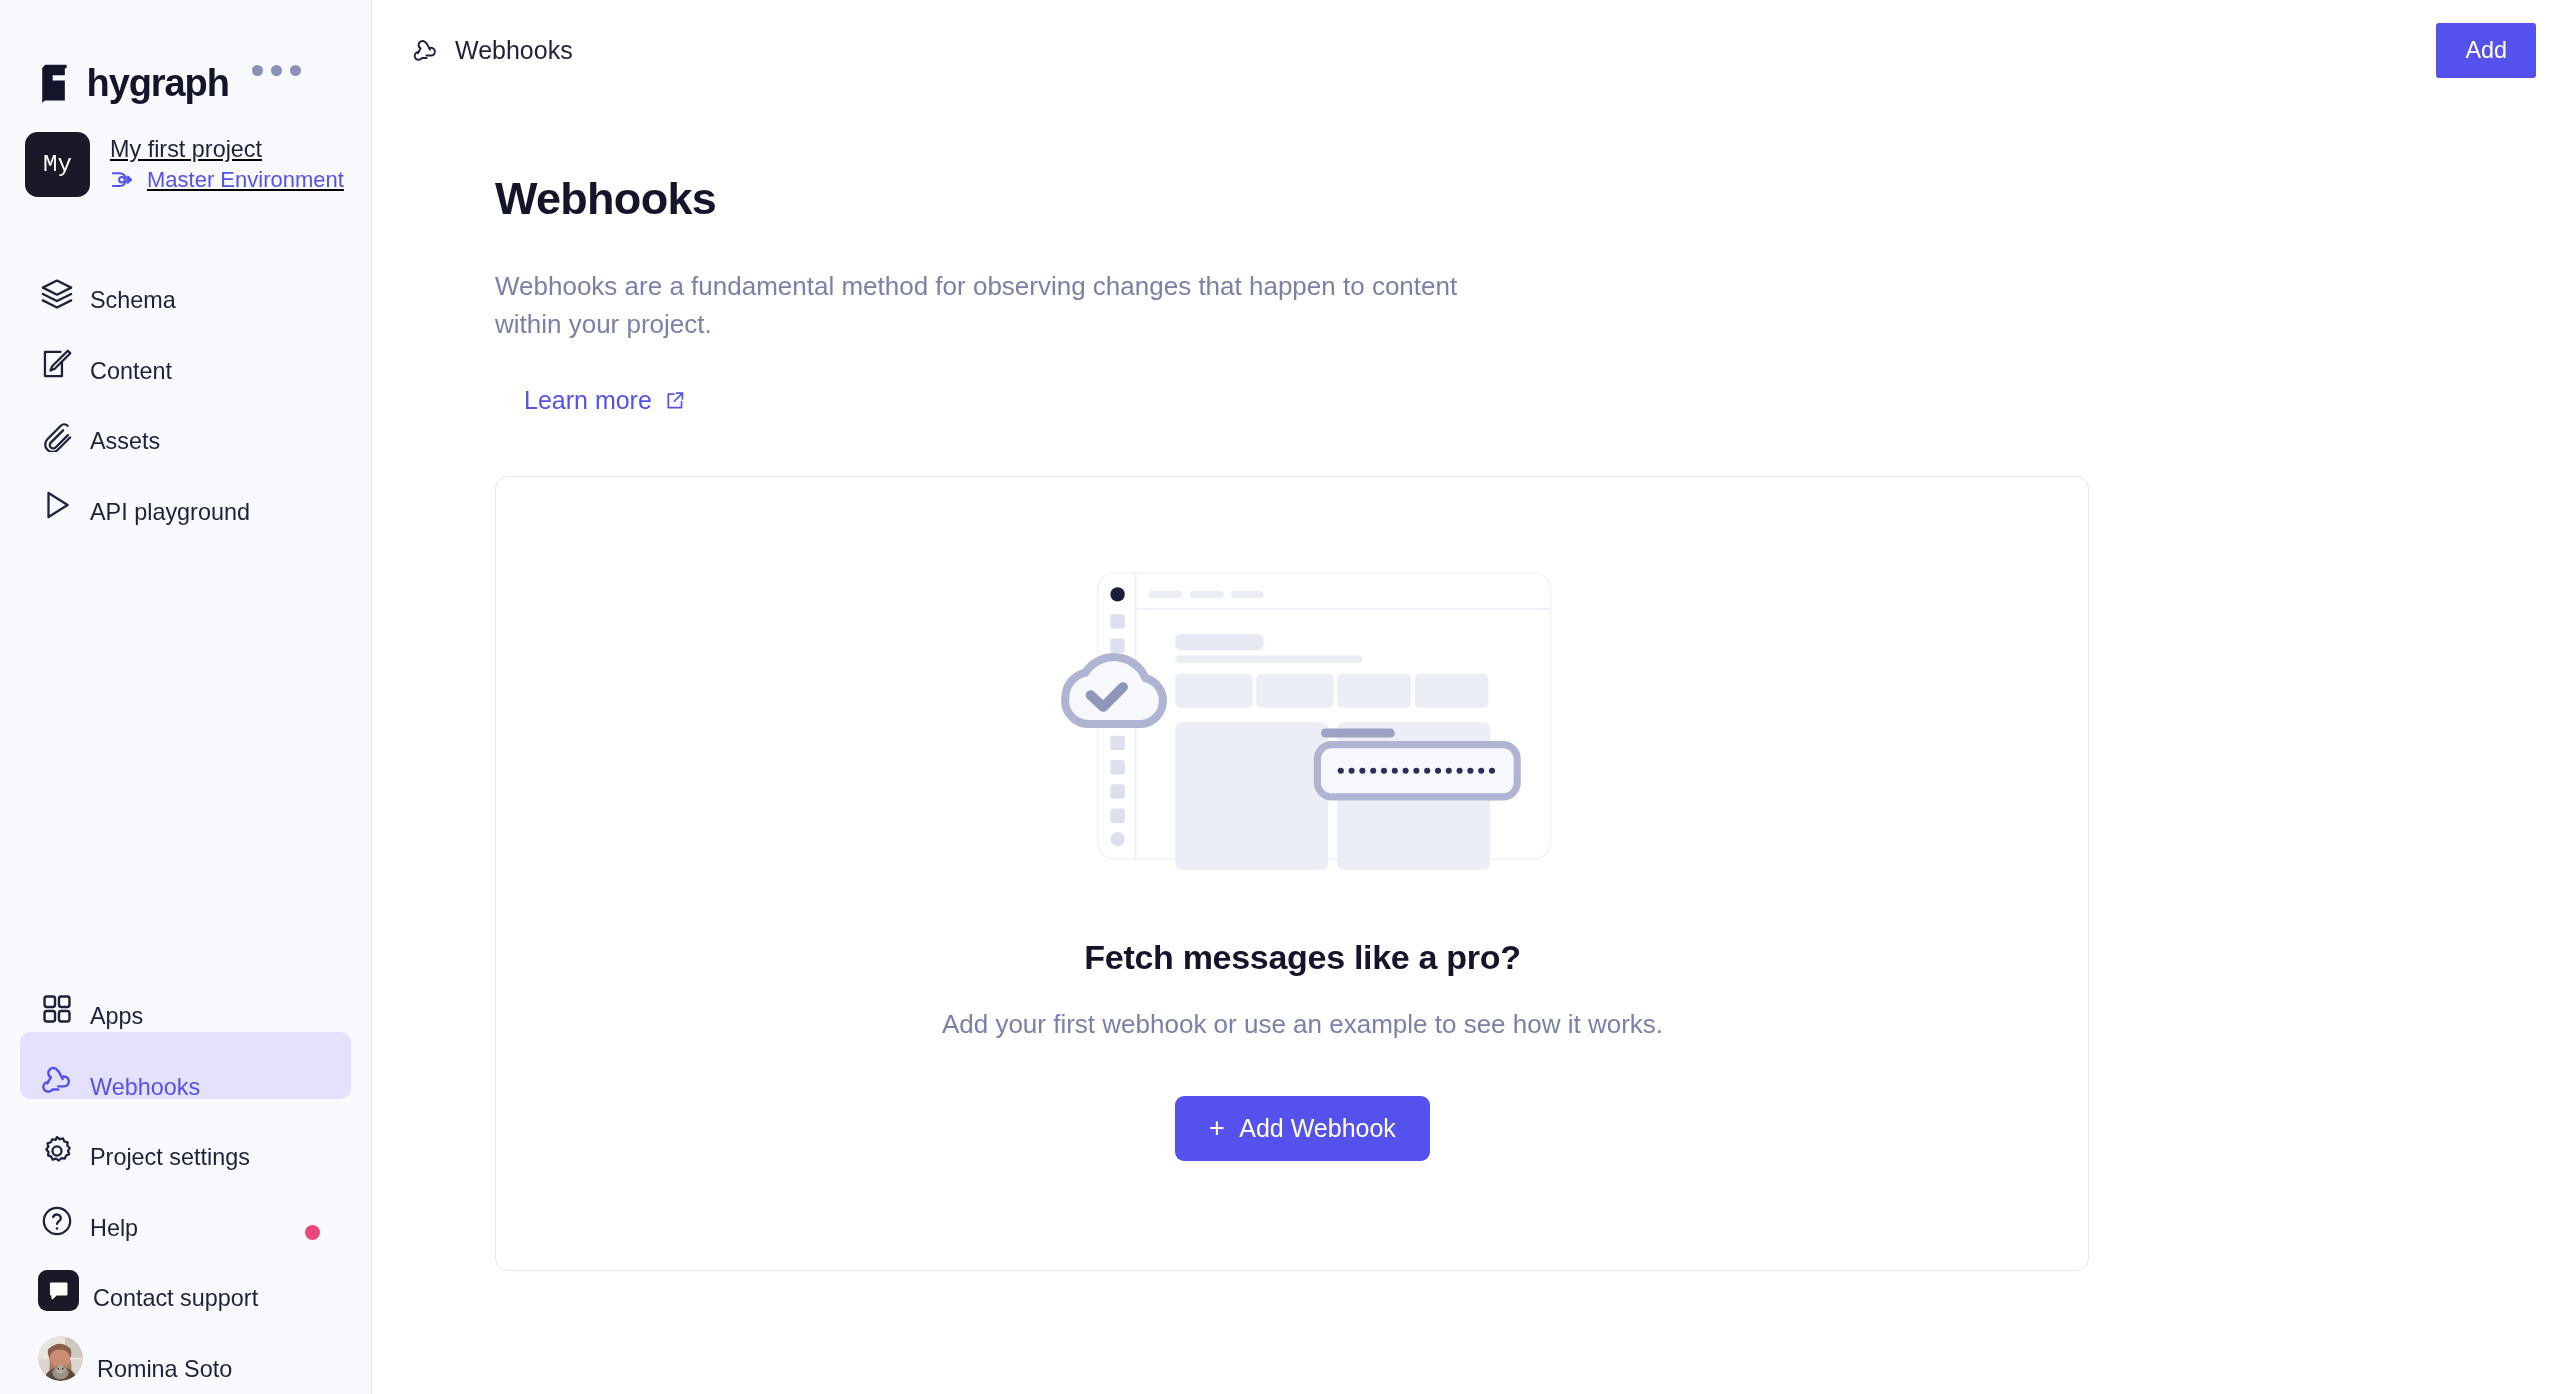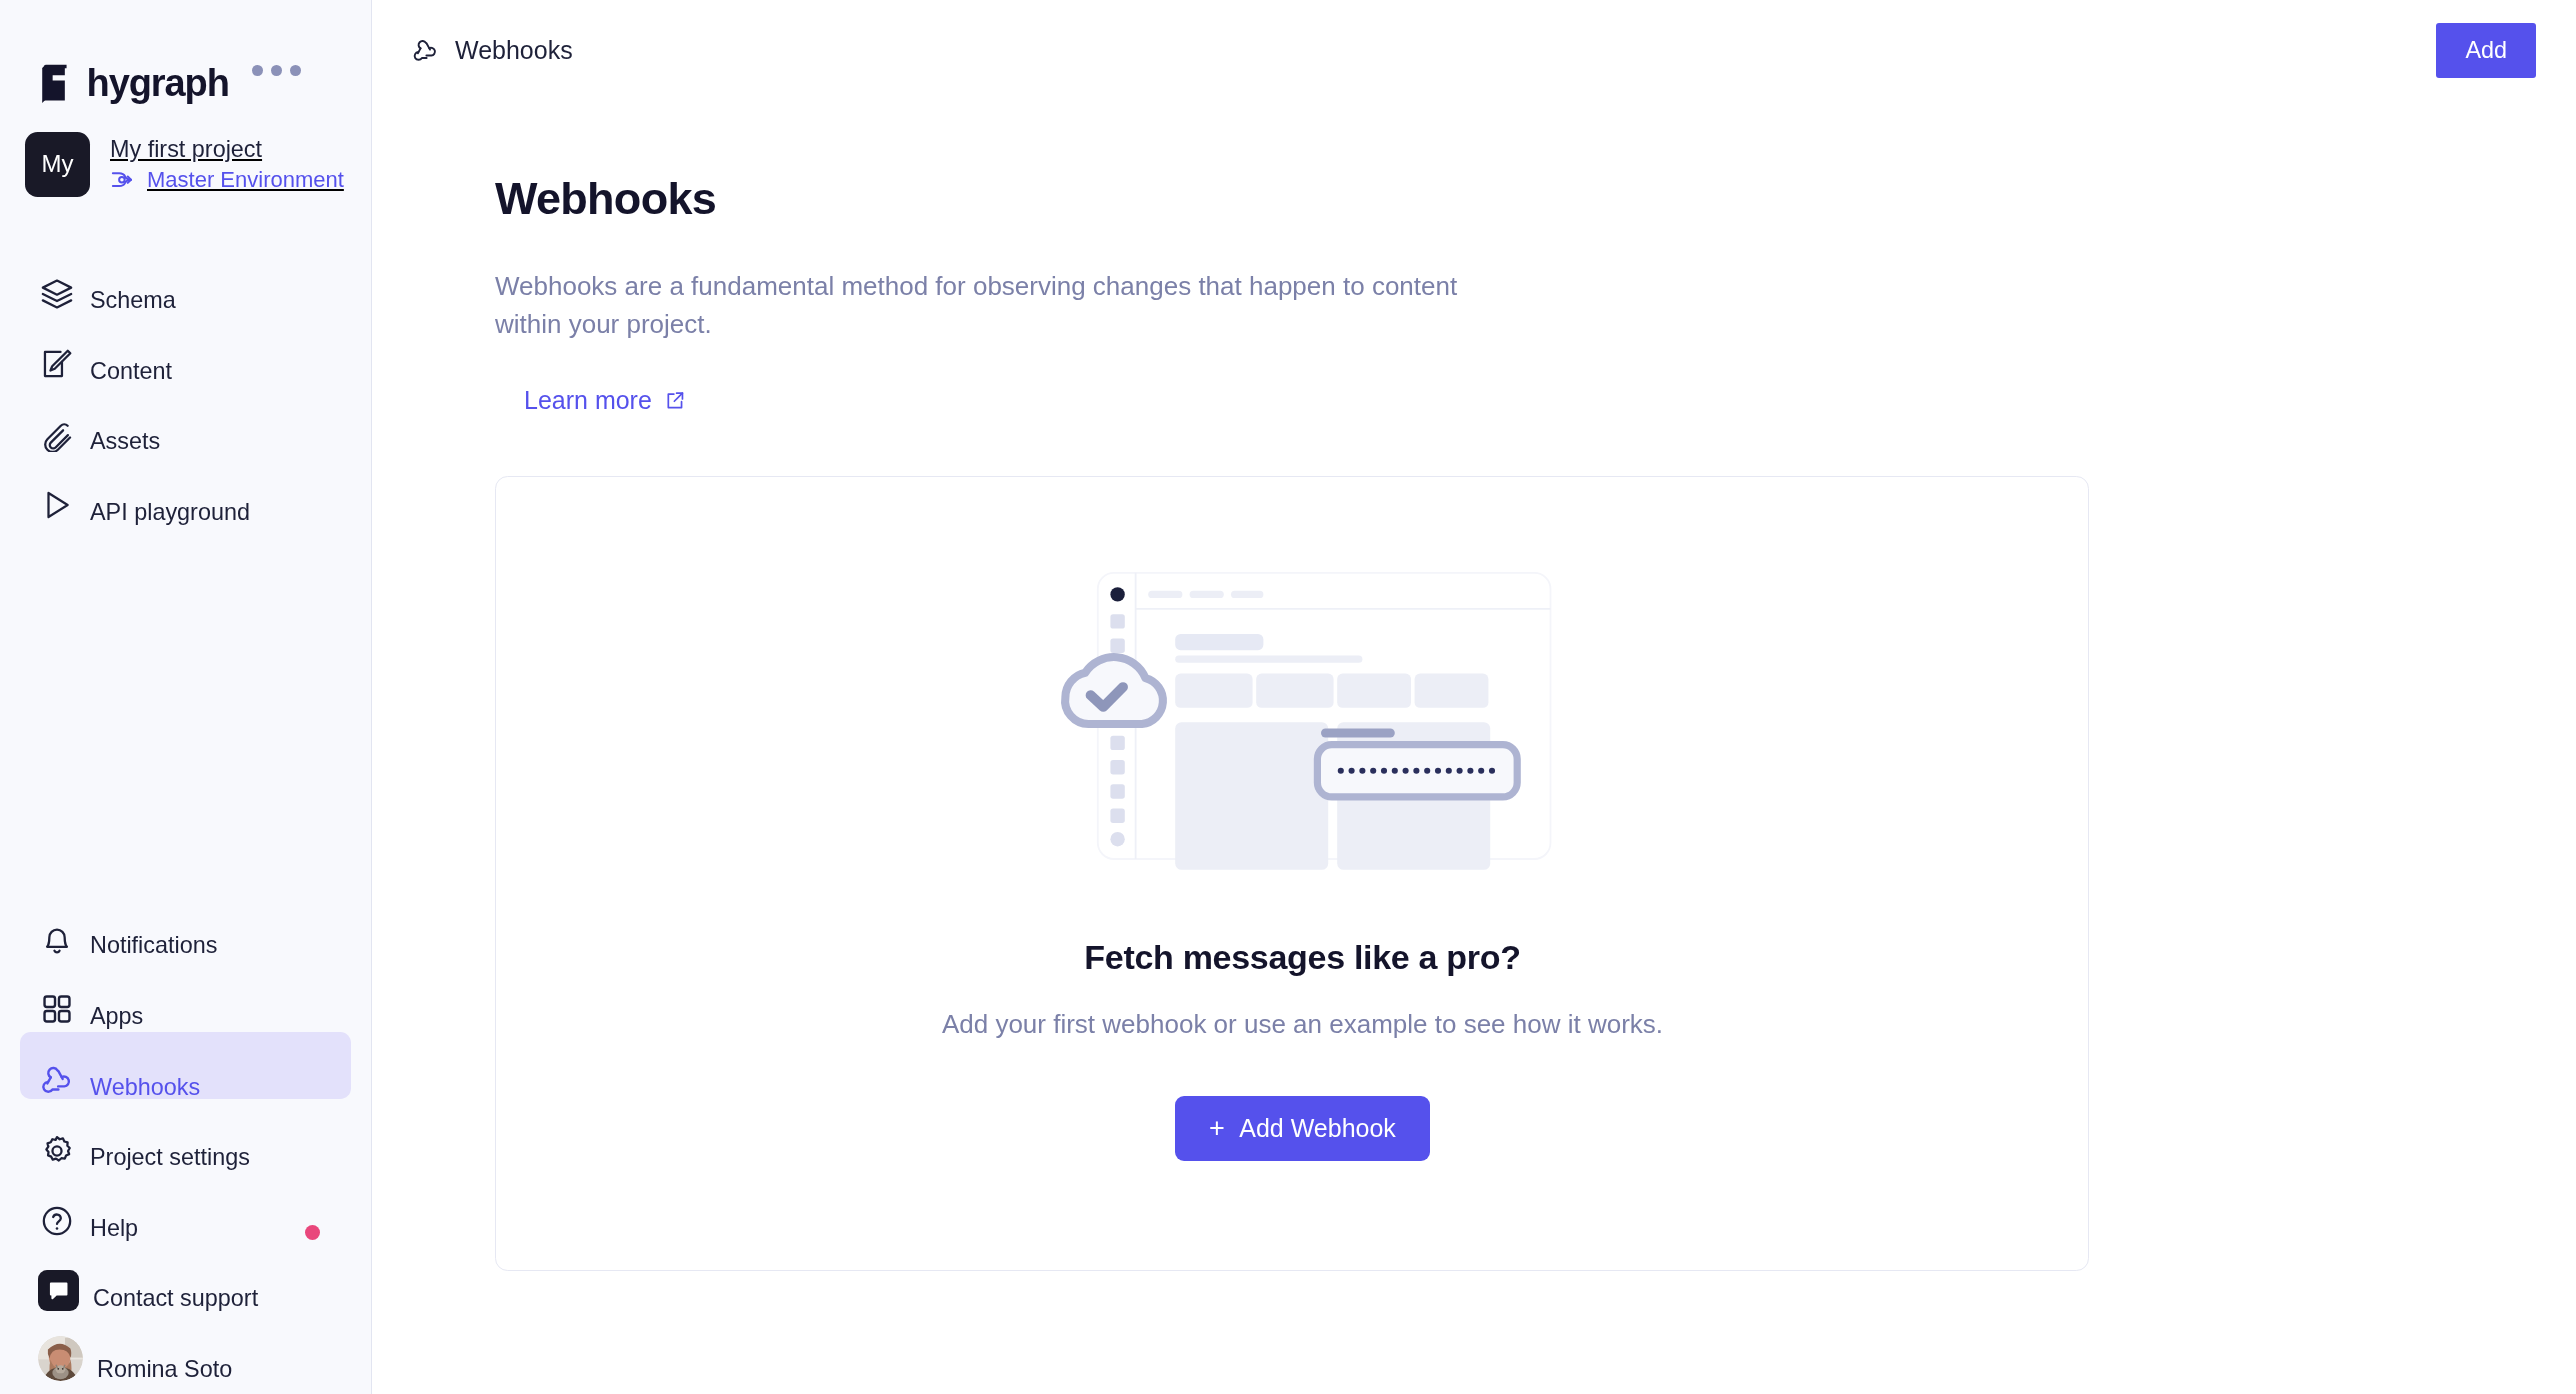--- a/index.html
+++ b/index.html
@@ -39,21 +39,21 @@
 
   .project-row {
     display: flex; align-items: center; gap: 20px;
     padding: 25px 0 0 25px;
     height: 101px;
   }
   .project-avatar {
     width: 65px; height: 65px; border-radius: 12.6px;
     background: #191927; color: #ffffff;
     display: flex; align-items: center; justify-content: center;
-    font-size: 24px; font-weight: 400; flex: 0 0 65px;
+    font-size: 24px; font-weight: 400; flex: 0 0 65px; font-family: Liberation Mono, monospace;
   }
   .project-meta { display: flex; flex-direction: column; gap: 4.5px; text-decoration: underline; }
   .project-name { font-size: 23.4px; color: #1e2139; font-weight: 400; line-height: 1.15; }
   .project-env { display: flex; align-items: center; gap: 10px; }
   .project-env span { font-size: 22px; color: #5551ec; line-height: 1.15; }
 
   .nav-group { padding-top: 40px; }
   .nav-group.lower { margin-top: auto; padding-top: 0; padding-bottom: 9px; }
   .nav-item {
     display: flex; align-items: flex-end; gap: 14px;
@@ -223,29 +223,20 @@
           <svg width="34" height="34" viewBox="0 0 24 24" fill="none" stroke="#1e2139" stroke-width="1.6" stroke-linecap="round" stroke-linejoin="round">
             <path d="M6 3.5 L19.5 12 L6 20.5 Z"></path>
           </svg>
         </span>
         <span class="nav-label">API playground</span>
       </div>
     </nav>
 
     <nav class="nav-group lower">
 
-      <div class="nav-item">
-        <span class="ico">
-          <svg width="34" height="34" viewBox="0 0 24 24" fill="none" stroke="#1e2139" stroke-width="1.6" stroke-linecap="round" stroke-linejoin="round">
-            <path d="M5 17.5 C5 17.5 6.6 16.4 6.6 10.8 a5.4 5.4 0 0 1 10.8 0 C17.4 16.4 19 17.5 19 17.5 Z"></path>
-            <path d="M10.2 20.3 a2 2 0 0 0 3.6 0"></path>
-          </svg>
-        </span>
-        <span class="nav-label">Notifications</span>
-      </div>
 
       <div class="nav-item">
         <span class="ico">
           <svg width="34" height="34" viewBox="0 0 24 24" fill="none" stroke="#1e2139" stroke-width="1.7" stroke-linecap="round" stroke-linejoin="round">
             <rect x="3.2" y="3.2" width="7.4" height="7.4" rx="1.6"></rect>
             <rect x="13.4" y="3.2" width="7.4" height="7.4" rx="1.6"></rect>
             <rect x="3.2" y="13.4" width="7.4" height="7.4" rx="1.6"></rect>
             <rect x="13.4" y="13.4" width="7.4" height="7.4" rx="1.6"></rect>
           </svg>
         </span>

